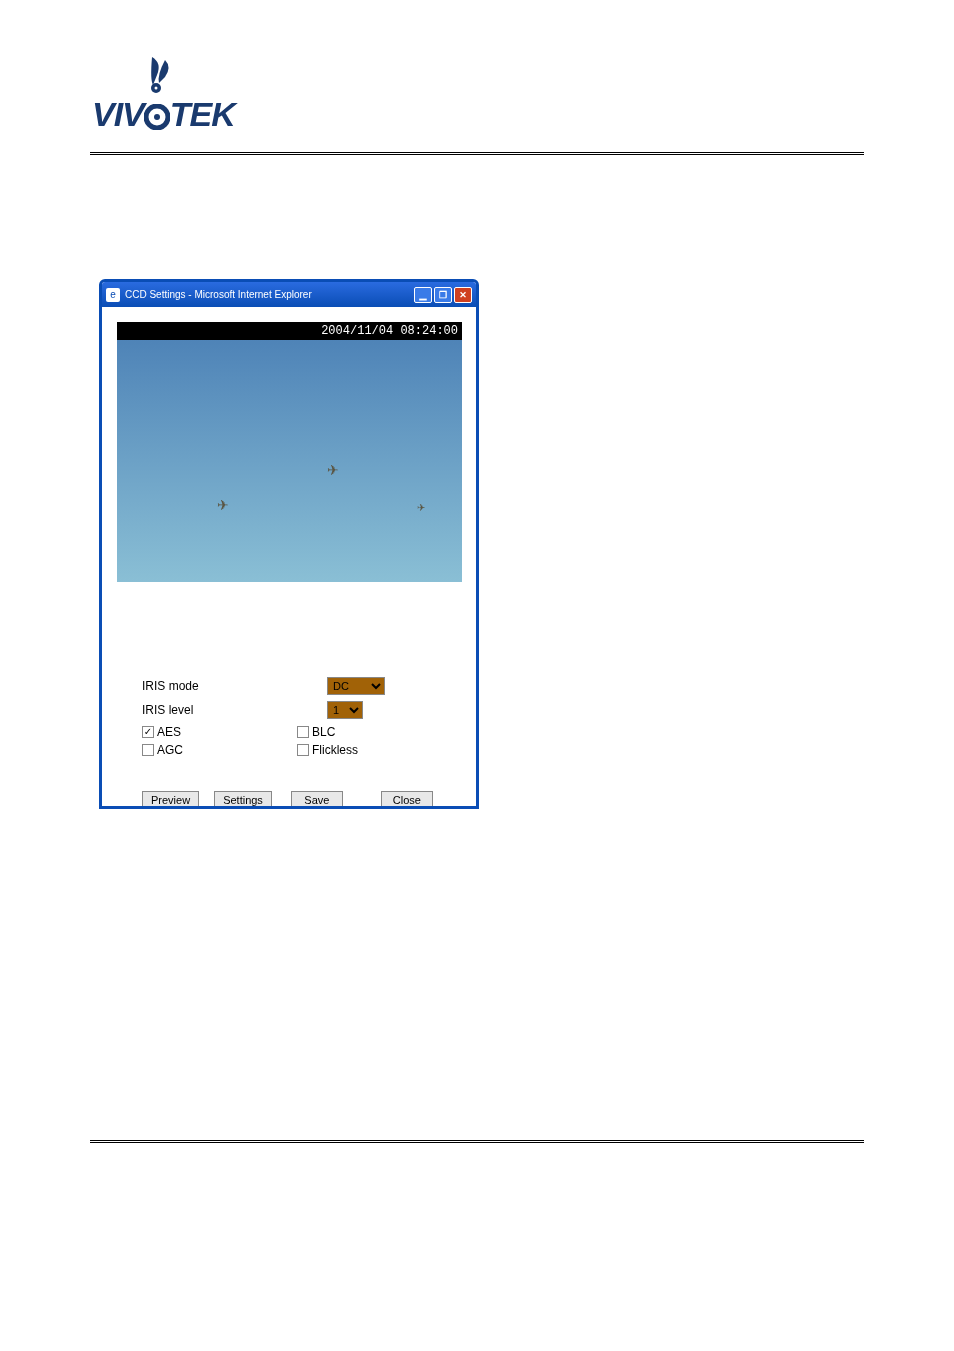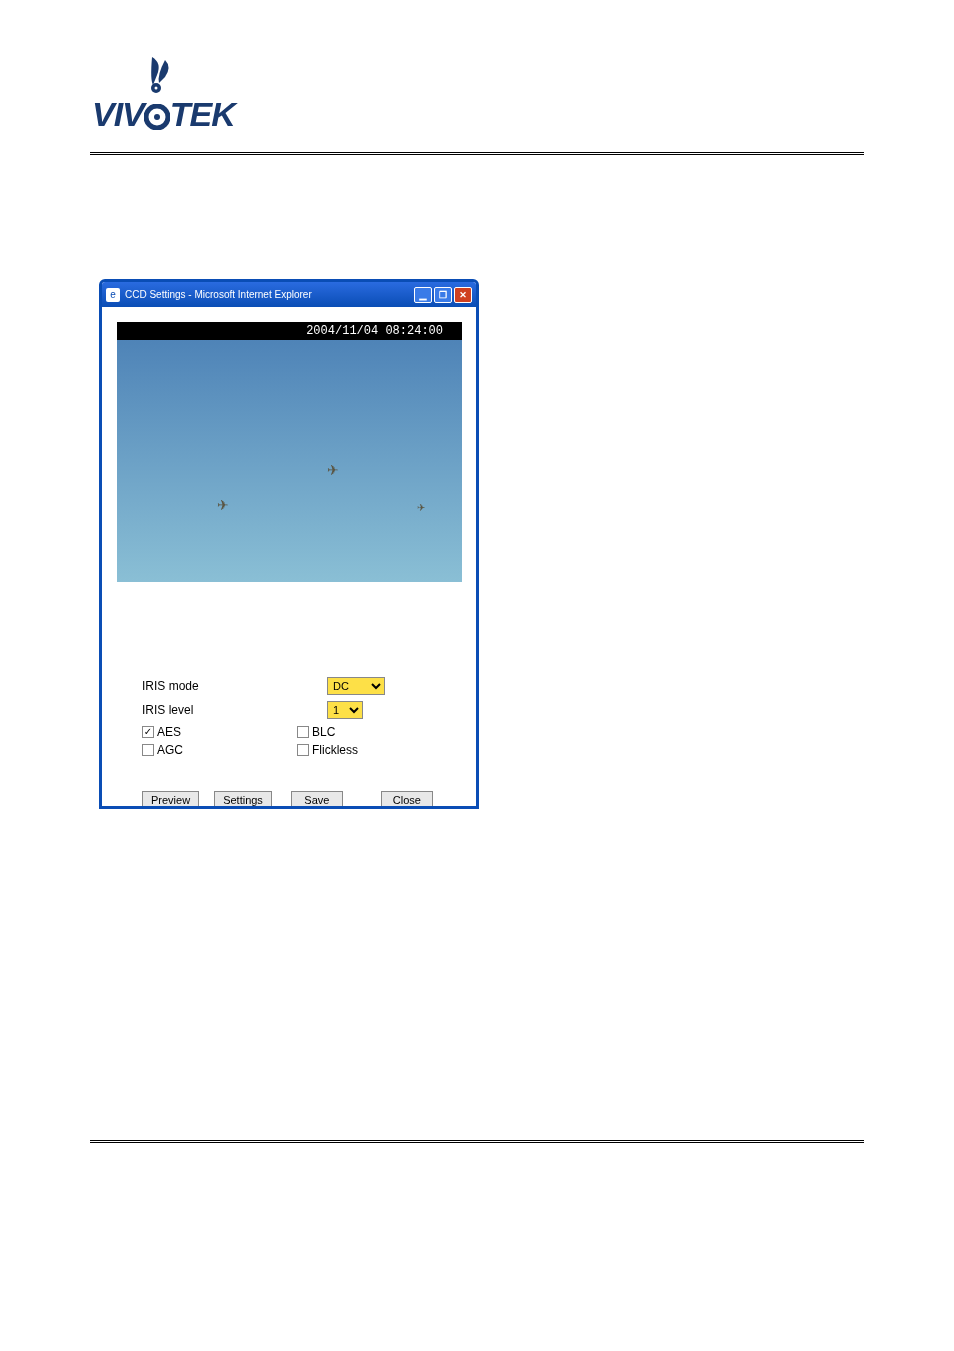--- a/index.html
+++ b/index.html
@@ -123,21 +123,21 @@
     .video-timebar {
       position: absolute;
       top: 0;
       left: 0;
       right: 0;
       height: 18px;
       background: #000;
       color: #fff;
       font-size: 12px;
       text-align: right;
-      padding-right: 19px;
+      padding-right: 4px;
       line-height: 18px;
       font-family: "Courier New", monospace;
     }
     .bird {
       position: absolute;
       font-size: 14px;
       color: #5a5542;
     }
     .bird1 { top: 140px; left: 210px; }
     .bird2 { top: 175px; left: 100px; }
@@ -159,21 +159,21 @@
     .settings-label {
       width: 155px;
     }
     .settings-control {
       flex: 1;
     }
     .dropdown {
       height: 18px;
       font-size: 11px;
       border: 1px solid #888;
-      background: #fde047;
+      background: #a16207;
       padding: 0 1px;
     }
     .checkbox-row {
       display: flex;
       margin-bottom: 4px;
     }
     .checkbox-cell {
       display: flex;
       align-items: center;
       gap: 3px;

